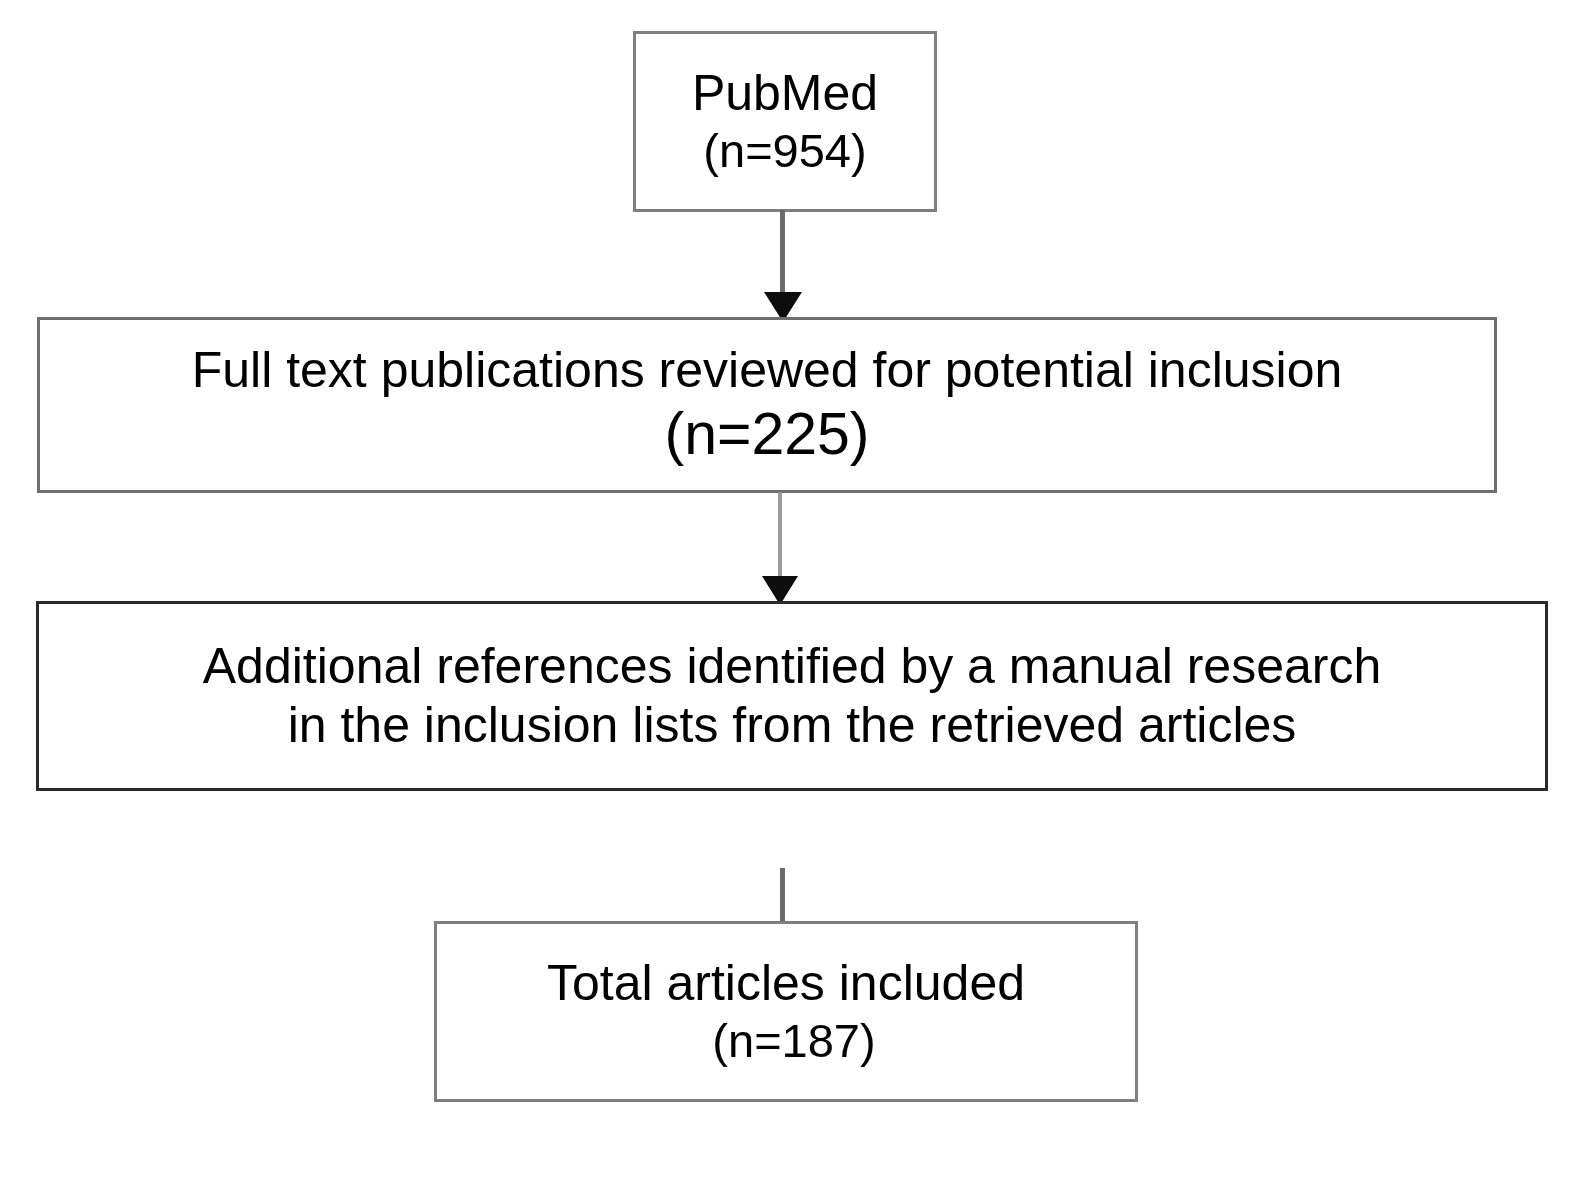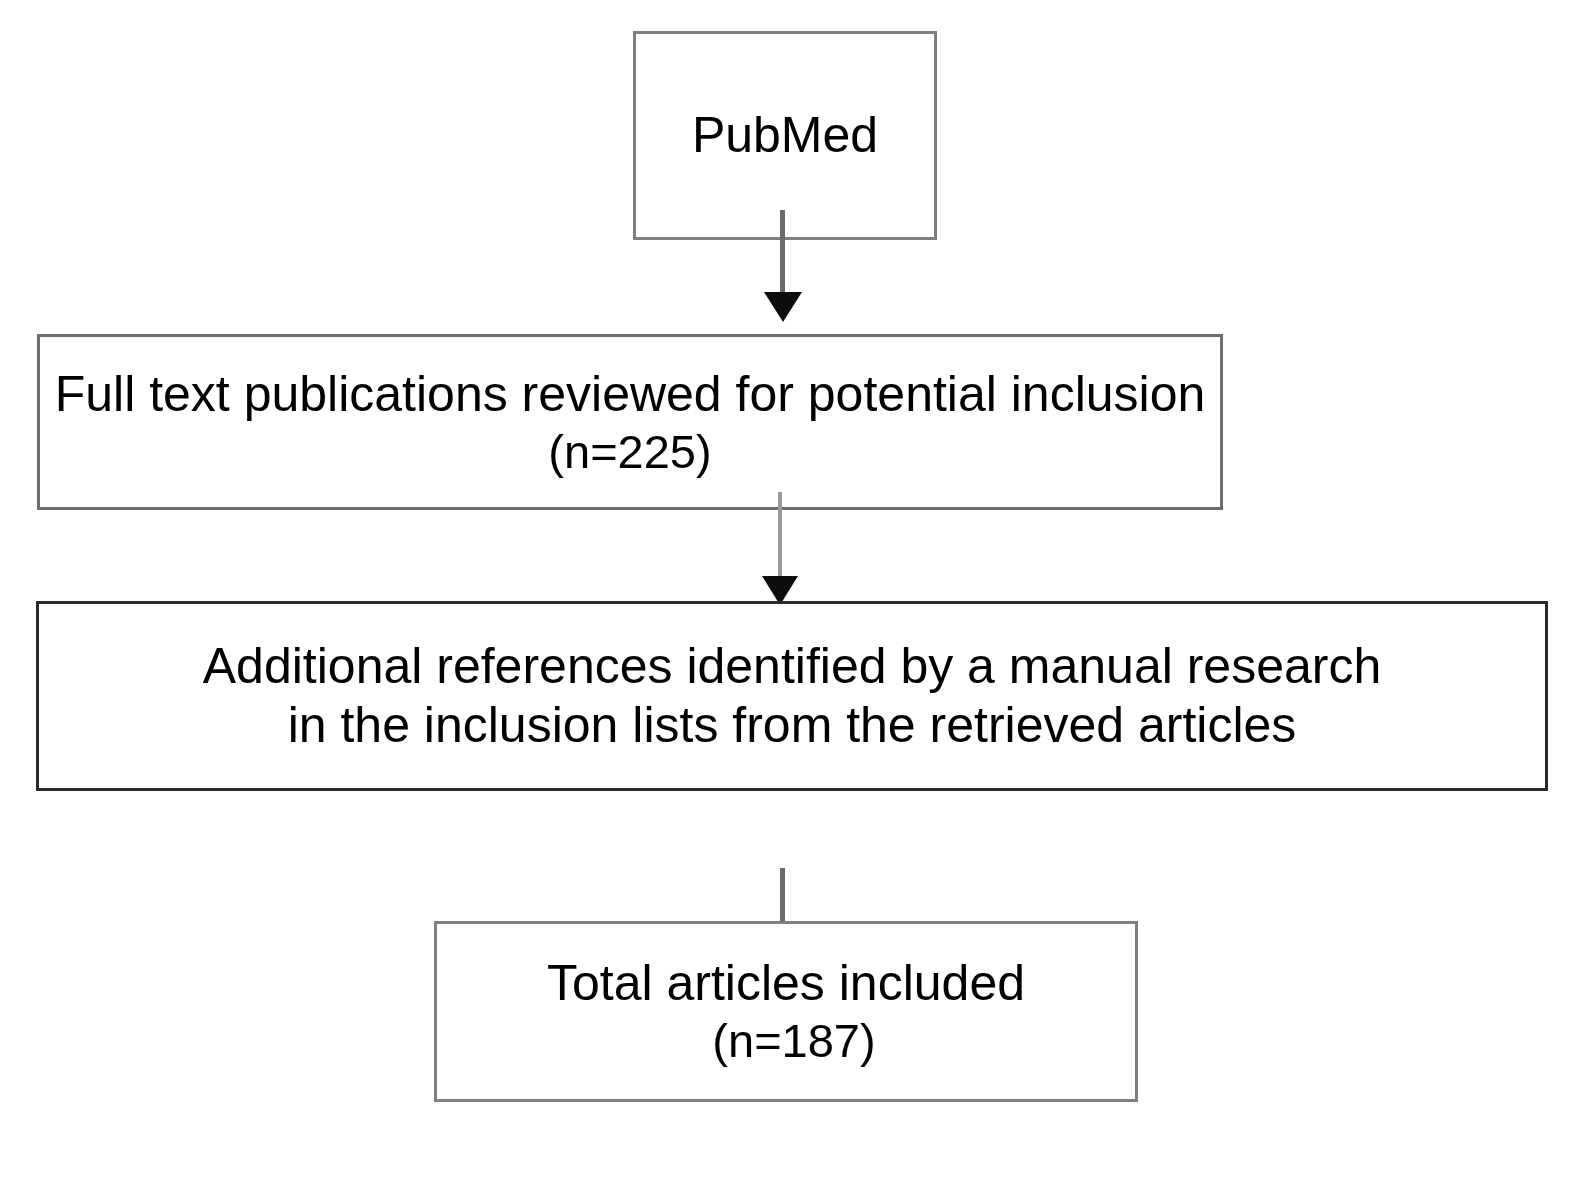--- a/index.html
+++ b/index.html
@@ -32,37 +32,37 @@
   }
   .flow-box .line {
     display: block;
     white-space: nowrap;
   }
   
   #box-pubmed {
     left: 633px;
     top: 31px;
     width: 304px;
-    height: 209px;
+    height: 181px;
     font-size: 50px;
     border-width: 3px;
     border-color: #7f7f7f;
   }
   #box-pubmed .line.count { font-size: 47px; }
   
   #box-fulltext {
     left: 37px;
-    top: 334px;
-    width: 1186px;
+    top: 317px;
+    width: 1460px;
     height: 176px;
     font-size: 50px;
     border-width: 3px;
     border-color: #6e6e6e;
   }
-  #box-fulltext .line.count { font-size: 47px; }
+  #box-fulltext .line.count { font-size: 59px; }
   
   #box-additional {
     left: 36px;
     top: 601px;
     width: 1512px;
     height: 190px;
     font-size: 50px;
     border-width: 3px;
     border-color: #2b2b2b;
   }
@@ -119,20 +119,21 @@
     border-top: 30px solid #0d0d0d;
   }
 </style>
 </head>
 <body>
 
 <div id="flowchart-canvas">
 
   <div class="flow-box" id="box-pubmed">
     <span class="line title">PubMed</span>
+    <span class="line count">(n=954)</span>
   </div>
 
   <div class="connector" id="arrow-1">
     <span class="stem"></span>
     <span class="head"></span>
   </div>
 
   <div class="flow-box" id="box-fulltext">
     <span class="line title">Full text publications reviewed for potential inclusion</span>
     <span class="line count">(n=225)</span>

